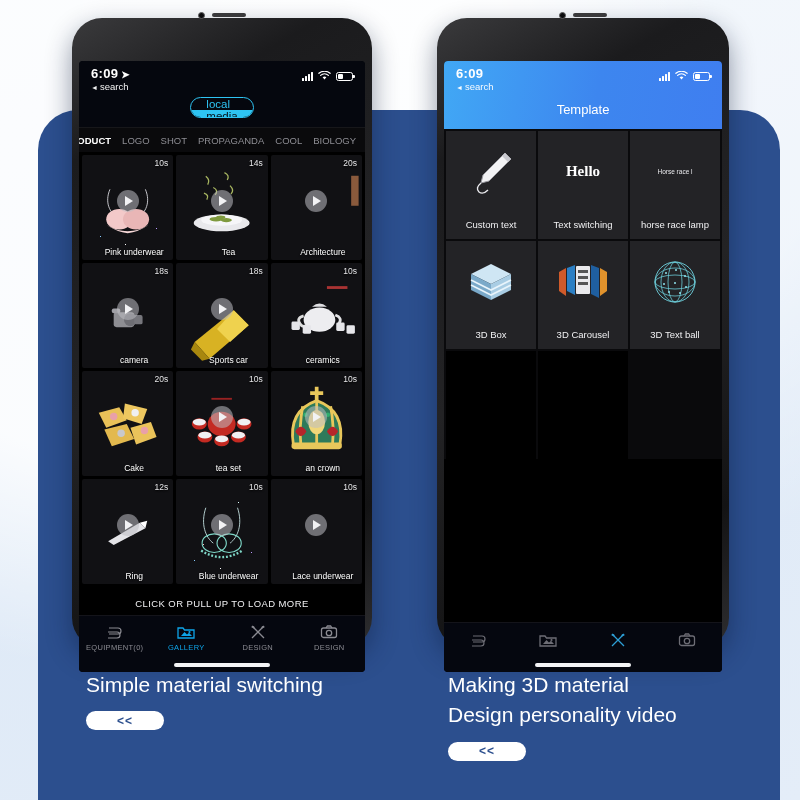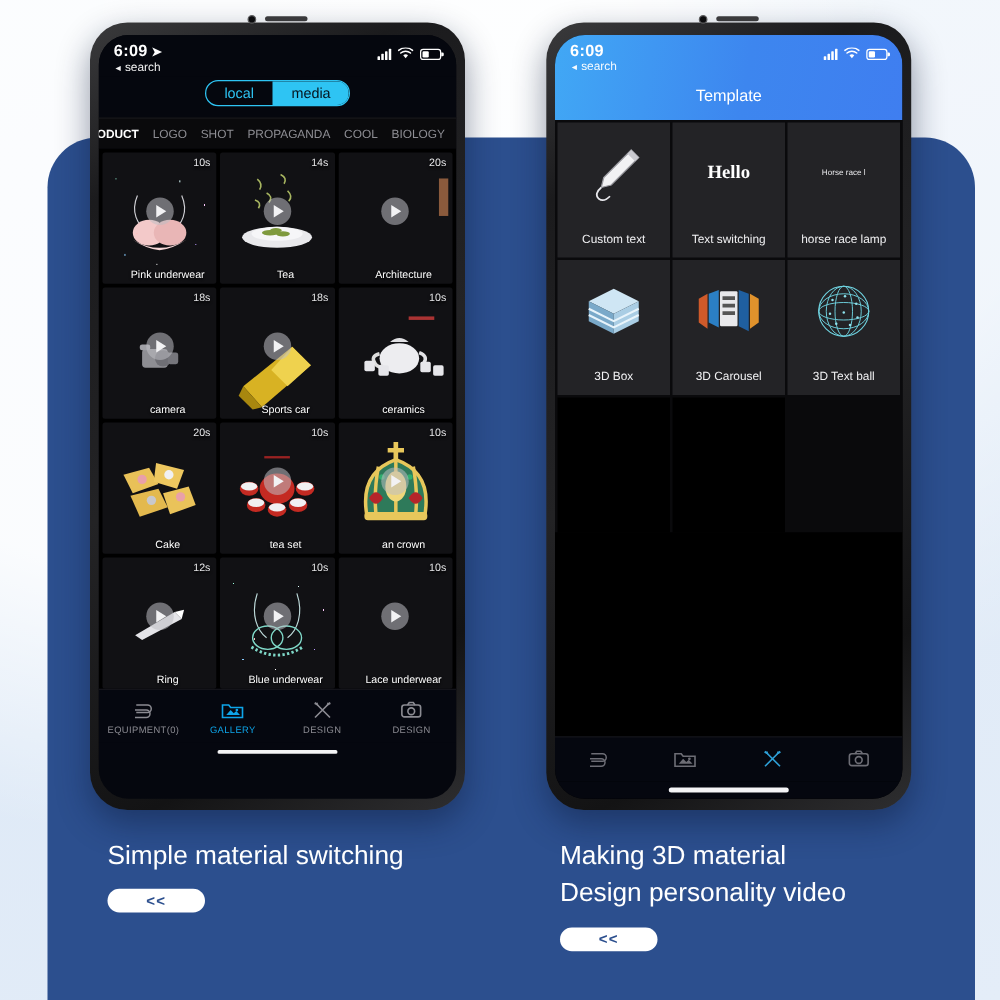--- a/index.html
+++ b/index.html
@@ -35,24 +35,25 @@
     position: absolute;
     border-radius: 30px;
     background: linear-gradient(150deg, #3a3a3c 0%, #1b1b1d 18%, #232325 50%, #131314 82%, #2e2e30 100%);
     padding: 10px 7px 9px 7px;
     box-shadow: 0 10px 26px rgba(10,25,55,0.45);
   }
   .phone-inner {
     position: relative;
     width: 100%; height: 100%;
     background: #000;
-    border-radius: 24px;
+    border-radius: 4px;
     overflow: hidden;
     display: flex;
     flex-direction: column;
+    margin-top: 33px;
   }
   .phone-top {
     position: absolute;
     top: -8px; left: 0; right: 0; height: 10px;
     display: flex; align-items: center; justify-content: center;
     gap: 7px;
     pointer-events: none;
   }
   .cam-dot {
     width: 7px; height: 7px; border-radius: 50%;
@@ -96,21 +97,21 @@
   }
   .batt i { display: block; height: 100%; width: 42%; background: #fff; border-radius: 1px; }
 
   
   #phone-left .phone-inner { background: #05070e; }
   .l-statusbar { background: #05070e; }
 
   .seg-wrap { display: flex; justify-content: center; padding: 3px 0 9px; background: #05070e; }
   .segment {
     display: flex; border: 1.2px solid #2ec4f3; border-radius: 11px;
-    overflow: hidden; height: 21px;
+    overflow: hidden; height: 21px; flex-direction: column;
   }
   .seg-btn {
     font-size: 11.5px; padding: 0 15px; display: flex; align-items: center;
     color: #2ec4f3; background: transparent;
   }
   .seg-btn.active { background: #2ec4f3; color: #04121c; }
 
   .cat-bar {
     display: flex; align-items: center; gap: 11px;
     padding: 7px 9px 6px 9px;
@@ -500,20 +501,21 @@
         </div>
 
         <div class="tile">
           <div class="art"></div>
           <span class="play"></span>
           <span class="dur">10s</span>
           <span class="cap">Lace underwear</span>
         </div>
       </div>
 
+      <div class="loadmore">CLICK OR PULL UP TO LOAD MORE</div>
 
       <div class="tabbar">
         <div class="tab">
           <svg width="20" height="16" viewBox="0 0 20 16">
             <path d="M4 4 h9 a3 3 0 0 1 0 6 h-9" stroke="currentColor" stroke-width="1.2" fill="none"></path>
             <path d="M3 8 h9 a3 3 0 0 1 0 6 h-9" stroke="currentColor" stroke-width="1.2" fill="none"></path>
           </svg>
           <span class="tlabel">EQUIPMENT(0)</span>
         </div>
         <div class="tab active">

